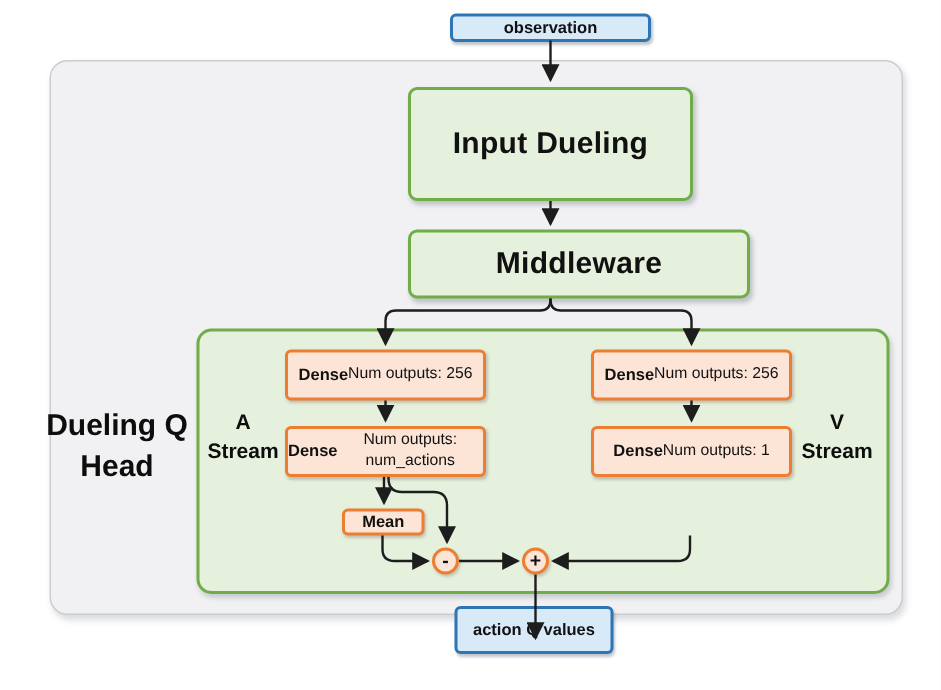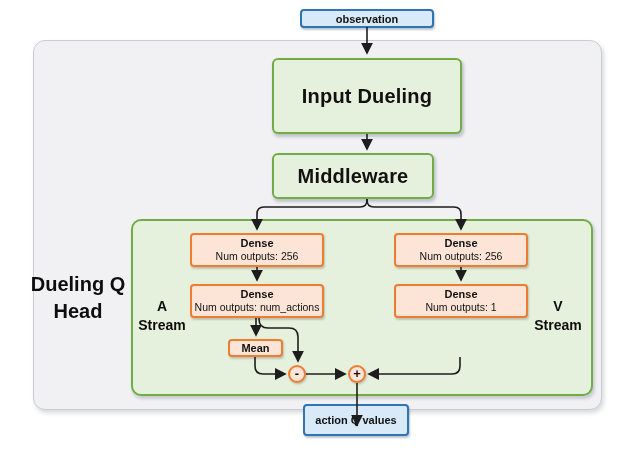--- a/index.html
+++ b/index.html
@@ -34,27 +34,27 @@
   }
   .dueling{
     position:absolute;left:131px;top:219px;width:462px;height:177px;box-sizing:border-box;
     background:var(--green-fill);border:2px solid var(--green-border);border-radius:10px;
     box-shadow:1.5px 2.5px 3px rgba(100,110,125,.28);
   }
   .orange{
     background:var(--orange-fill);border:2px solid var(--orange-border);border-radius:4px;
     box-shadow:1px 1.5px 2px rgba(120,110,100,.35);
   }
-  .dense{flex-direction:column;line-height:1.3;font-size:10.5px;}
+  .dense{flex-direction:row;line-height:1.3;font-size:10.5px;}
   .dense .t{font-weight:bold;font-size:11px;}
   .smallbox{font-weight:bold;font-size:11px;}
   .circle{border-radius:50%;font-weight:bold;font-size:13px;line-height:1;padding-bottom:1px;}
   .label{position:absolute;text-align:center;font-weight:bold;color:#0d0d0d;}
   .head-label{left:26px;top:271px;width:104px;font-size:20px;line-height:1.35;}
-  .stream-label{top:272px;width:56px;font-size:14px;line-height:1.35;margin-top:25px;}
+  .stream-label{top:272px;width:56px;font-size:14px;line-height:1.35;}
   .wires{position:absolute;left:0;top:0;width:627px;height:460px;pointer-events:none;}
 </style>
 </head>
 <body>
 
 <div class="canvas">
 
   <div class="container"></div>
 
   <div class="dueling"></div>
@@ -64,21 +64,21 @@
   <div class="label stream-label" style="left:530px;">V Stream</div>
 
   <div class="node blue" style="left:300px;top:9px;width:134px;height:19px;">
     <span>observation</span>
   </div>
 
   <div class="node greenbox" style="left:272px;top:58px;width:190px;height:76px;">
     <span>Input Dueling</span>
   </div>
 
-  <div class="node greenbox" style="left:272px;top:153px;width:162px;height:46px;">
+  <div class="node greenbox" style="left:272px;top:153px;width:228px;height:46px;">
     <span>Middleware</span>
   </div>
 
   <div class="node orange dense" style="left:190px;top:233px;width:134px;height:34px;">
     <span class="t">Dense</span>
     <span>Num outputs: 256</span>
   </div>
   <div class="node orange dense" style="left:190px;top:284px;width:134px;height:34px;">
     <span class="t">Dense</span>
     <span>Num outputs: num_actions</span>

